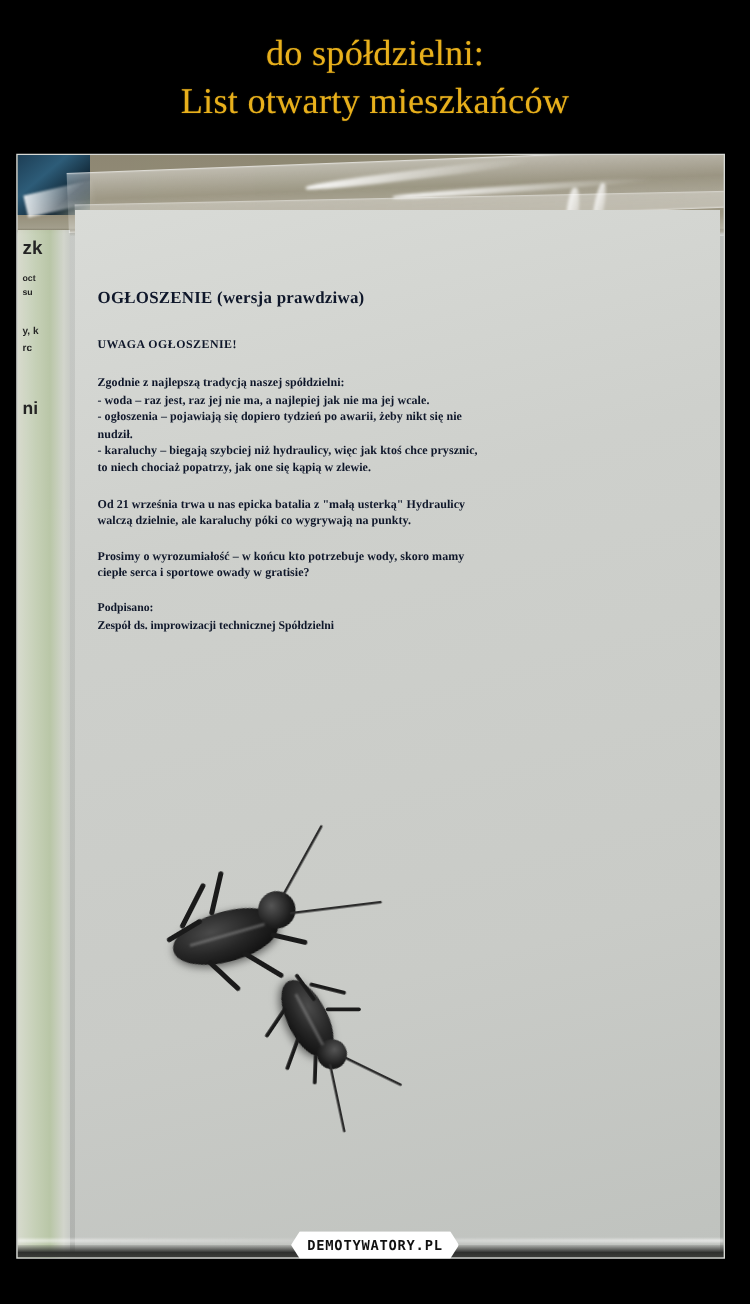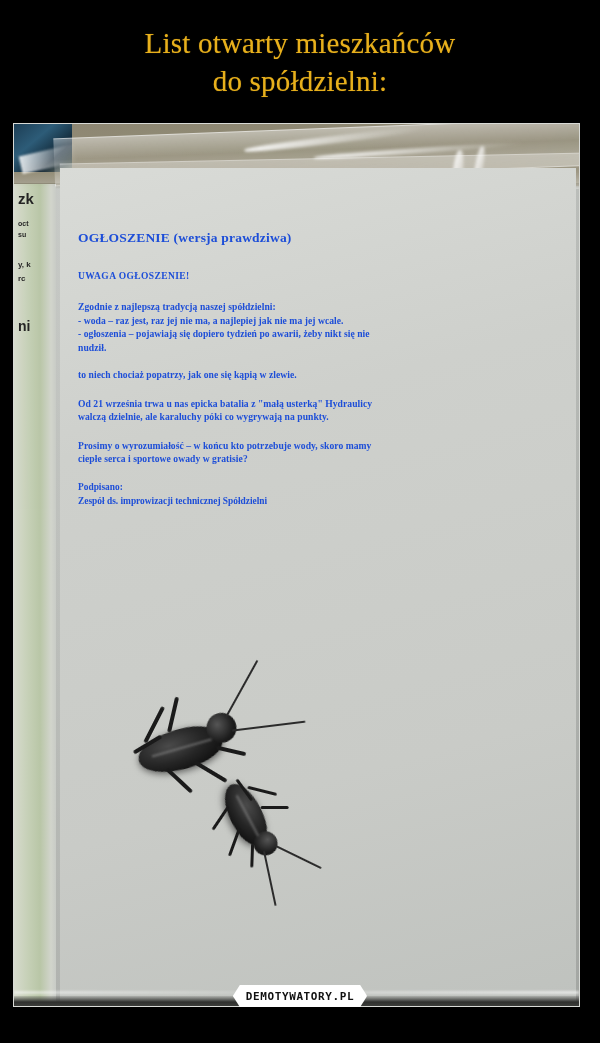--- a/index.html
+++ b/index.html
@@ -106,21 +106,21 @@
     position:absolute;
     left:46px; top:44px; width:516px; height:838px;
     background:linear-gradient(165deg,#d9dbd7 0%, #ced0cc 30%, #c9cbc7 70%, #bfc2be 100%);
   }
 
   
   .notice {
     position:absolute;
     left:64px; top:106px;
     width:410px;
-    color:#1d4ed8;
+    color:#0f172a;
     font-family:"Liberation Serif","DejaVu Serif",serif;
     filter:blur(.15px);
   }
   .n-head {
     font-size:13.5px; font-weight:700; letter-spacing:.2px;
     margin-bottom:25px;
   }
   .n-sub {
     font-size:9.5px; font-weight:700; letter-spacing:.4px;
     margin-bottom:19px;
@@ -178,22 +178,22 @@
     display:flex; align-items:center; justify-content:center;
     clip-path:polygon(0% 50%, 7px 0%, calc(100% - 7px) 0%, 100% 50%, calc(100% - 7px) 100%, 7px 100%);
   }
 </style>
 </head>
 <body>
 
 <div class="page">
 
   <div class="title-block">
+    <span class="title-line">do spółdzielni:</span>
     <span class="title-line">List otwarty mieszkańców</span>
-    <span class="title-line">do spółdzielni:</span>
   </div>
 
   <div class="photo">
     <div class="photo-bg"></div>
     <div class="top-band"></div>
     <div class="corner-blue"></div>
 
     <div class="left-strip">
       <span class="frag" style="top:6px;font-size:15px;">zk</span>
       <span class="frag" style="top:36px;font-size:7px;">oct</span>
@@ -219,21 +219,21 @@
 
     <div class="notice">
       <div class="n-head">OGŁOSZENIE (wersja prawdziwa)</div>
       <div class="n-sub">UWAGA OGŁOSZENIE!</div>
 
       <div class="n-p">
         <span>Zgodnie z najlepszą tradycją naszej spółdzielni:</span><br>
         <span class="bld">- woda – raz jest, raz jej nie ma, a najlepiej jak nie ma jej wcale.</span><br>
         <span>- ogłoszenia – pojawiają się dopiero tydzień po awarii, żeby nikt się nie</span><br>
         <span class="bld">nudził.</span><br>
-        <br>
+        <span class="bld">- karaluchy – biegają szybciej niż hydraulicy, więc jak ktoś chce prysznic,</span><br>
         <span class="bld">to niech chociaż popatrzy, jak one się kąpią w zlewie.</span>
       </div>
 
       <div class="n-p">
         <span class="bld">Od 21 września trwa u nas epicka batalia z "małą usterką" Hydraulicy</span><br>
         <span class="bld">walczą dzielnie, ale karaluchy póki co wygrywają na punkty.</span>
       </div>
 
       <div class="n-p">
         <span class="bld">Prosimy o wyrozumiałość – w końcu kto potrzebuje wody, skoro mamy</span><br>

